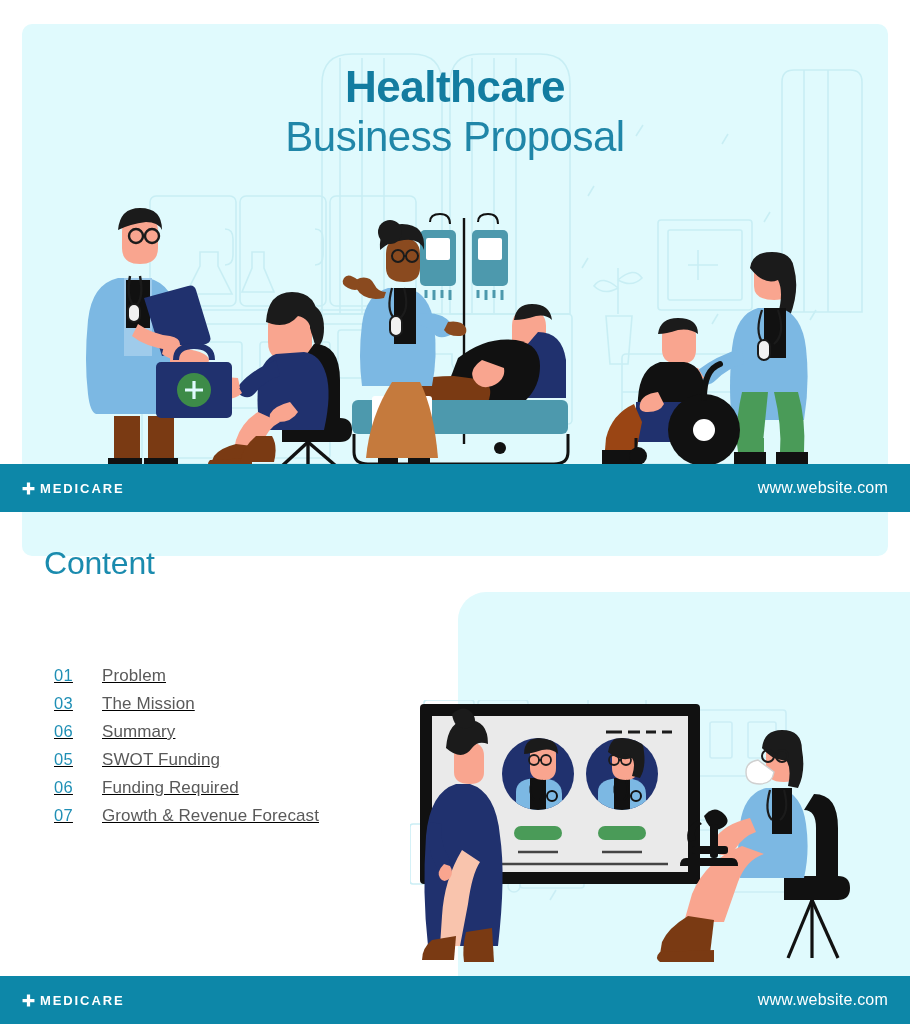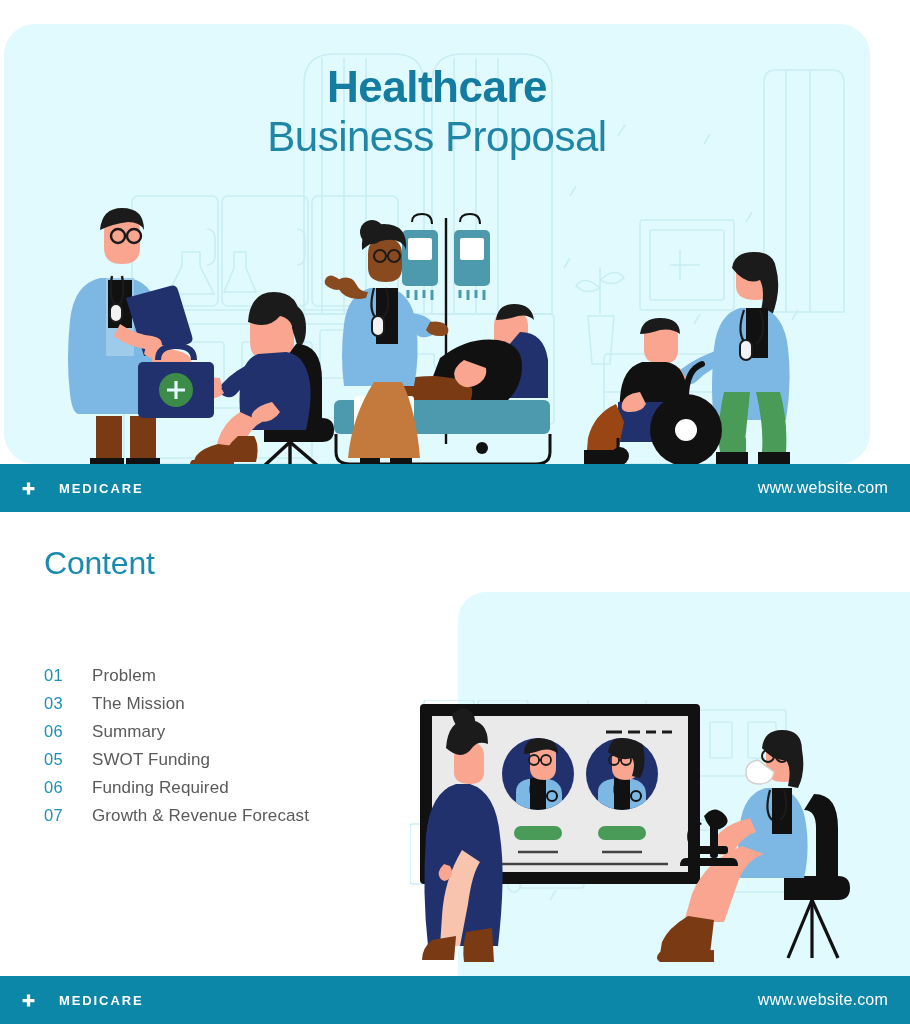--- a/index.html
+++ b/index.html
@@ -6,24 +6,24 @@
   html, body {
     width: 910px; height: 1024px;
     background: #ffffff;
     font-family: "Liberation Sans", sans-serif;
     overflow: hidden;
   }
   .page { position: relative; width: 910px; height: 1024px; background: #ffffff; }
 
   
   .hero {
-    position: absolute; left: 4px; top: 24px;
-    width: 866px; height: 440px;
+    position: absolute; left: 22px; top: 24px;
+    width: 866px; height: 532px;
     background: #e0fafd;
-    border-radius: 31px;
+    border-radius: 10px;
     overflow: hidden;
   }
   .hero-title-wrap {
     position: absolute; left: 0; top: 38px; width: 100%;
     text-align: center; z-index: 5;
   }
   .hero-title-1 {
     font-size: 44px; font-weight: bold; color: #137ca0;
     letter-spacing: -0.5px; line-height: 1.12;
   }
@@ -34,37 +34,37 @@
 
   
   .bar {
     position: absolute; left: 0; width: 910px; height: 48px;
     background: #0d87a8;
     display: flex; align-items: center; justify-content: space-between;
     padding: 0 22px;
   }
   .bar-top { top: 464px; }
   .bar-bottom { top: 976px; height: 48px; }
-  .brand { display: flex; align-items: center; gap: 24px; }
+  .brand { display: flex; align-items: center; gap: 5px; }
   .brand-label {
     color: #ffffff; font-size: 13px; font-weight: bold;
     letter-spacing: 1.9px;
   }
   .brand-cross { width: 13px; height: 13px; display: block; }
   .bar-url { color: #ffffff; font-size: 16px; letter-spacing: .2px; }
 
   
   .content-heading {
     position: absolute; left: 44px; top: 545px;
     font-size: 32px; color: #1a8bae; font-weight: normal;
     letter-spacing: -0.2px;
   }
   .toc {
-    position: absolute; left: 44px; top: 667px;
-    list-style: none; width: 400px;
+    position: absolute; left: 54px; top: 667px;
+    list-style: none; width: 400px; text-decoration: underline;
   }
   .toc-item {
     display: flex; align-items: baseline;
     margin-bottom: 11px; line-height: 1;
   }
   .toc-num {
     width: 48px; flex: 0 0 48px;
     font-size: 16.5px; color: #1f8fb5; letter-spacing: .3px;
   }
   .toc-label { font-size: 17px; color: #5a5a5a; letter-spacing: .1px; text-align: right; }

